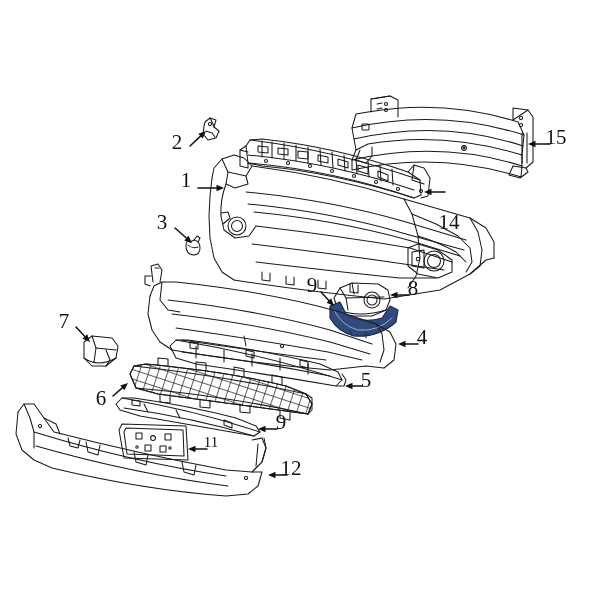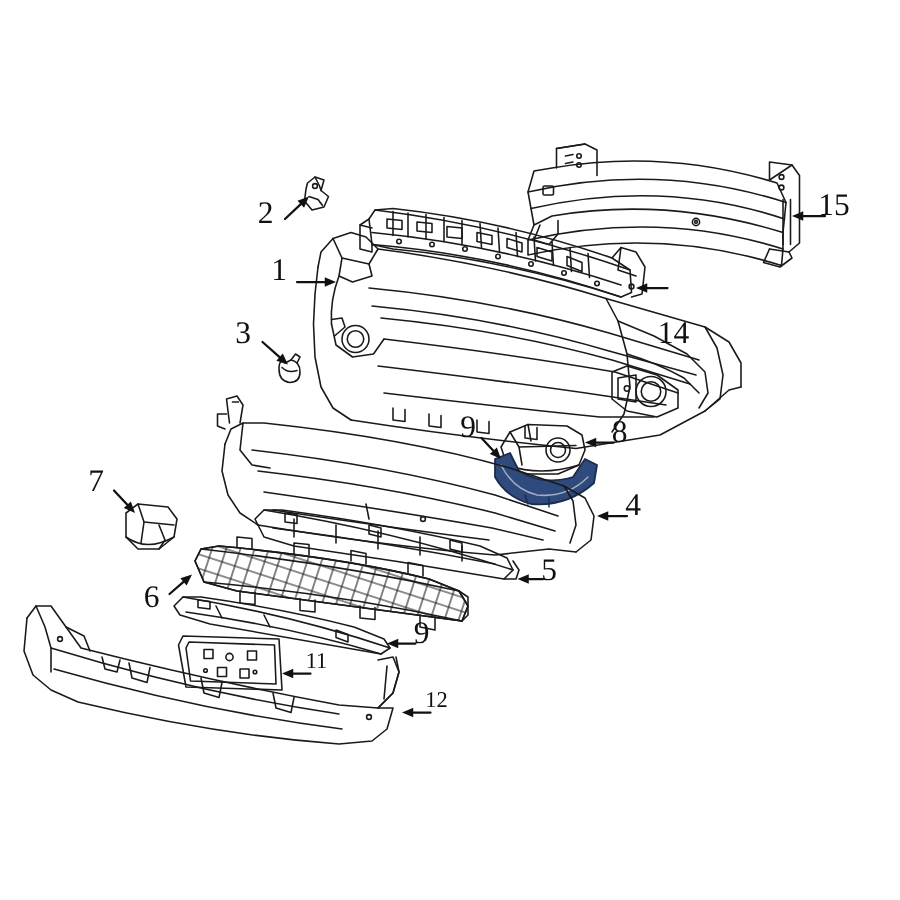--- a/index.html
+++ b/index.html
@@ -303,18 +303,18 @@
       <div class="callout" style="left: 177px; top: 142px; font-size: 21px; transform: translate(-50%, -50%);">2</div>
       <div class="callout" style="left: 162px; top: 222px; font-size: 21px; transform: translate(-50%, -50%);">3</div>
       <div class="callout" style="left: 422px; top: 337px; font-size: 21px; transform: translate(-50%, -50%);">4</div>
       <div class="callout" style="left: 366px; top: 380px; font-size: 21px; transform: translate(-50%, -50%);">5</div>
       <div class="callout" style="left: 101px; top: 398px; font-size: 21px; transform: translate(-50%, -50%);">6</div>
       <div class="callout" style="left: 64px; top: 321px; font-size: 21px; transform: translate(-50%, -50%);">7</div>
       <div class="callout" style="left: 413px; top: 288px; font-size: 21px; transform: translate(-50%, -50%);">8</div>
       <div class="callout" style="left: 312px; top: 285px; font-size: 21px; transform: translate(-50%, -50%);">9</div>
       <div class="callout" style="left: 281px; top: 422px; font-size: 21px; transform: translate(-50%, -50%);">9</div>
       <div class="callout" style="left: 211px; top: 442px; font-size: 15px; transform: translate(-50%, -50%);">11</div>
-      <div class="callout" style="left: 291px; top: 468px; font-size: 15px; transform: translate(-50%, -50%);">12</div>
+      <div class="callout" style="left: 291px; top: 468px; font-size: 21px; transform: translate(-50%, -50%);">12</div>
       <div class="callout" style="left: 556px; top: 137px; font-size: 21px; transform: translate(-50%, -50%);">15</div>
       <div class="callout" style="left: 449px; top: 186px; font-size: 21px; transform: translate(-50%, -50%); margin-top: 36px;">14</div>
     </div>
 
 </div>
 
 </body></html>

